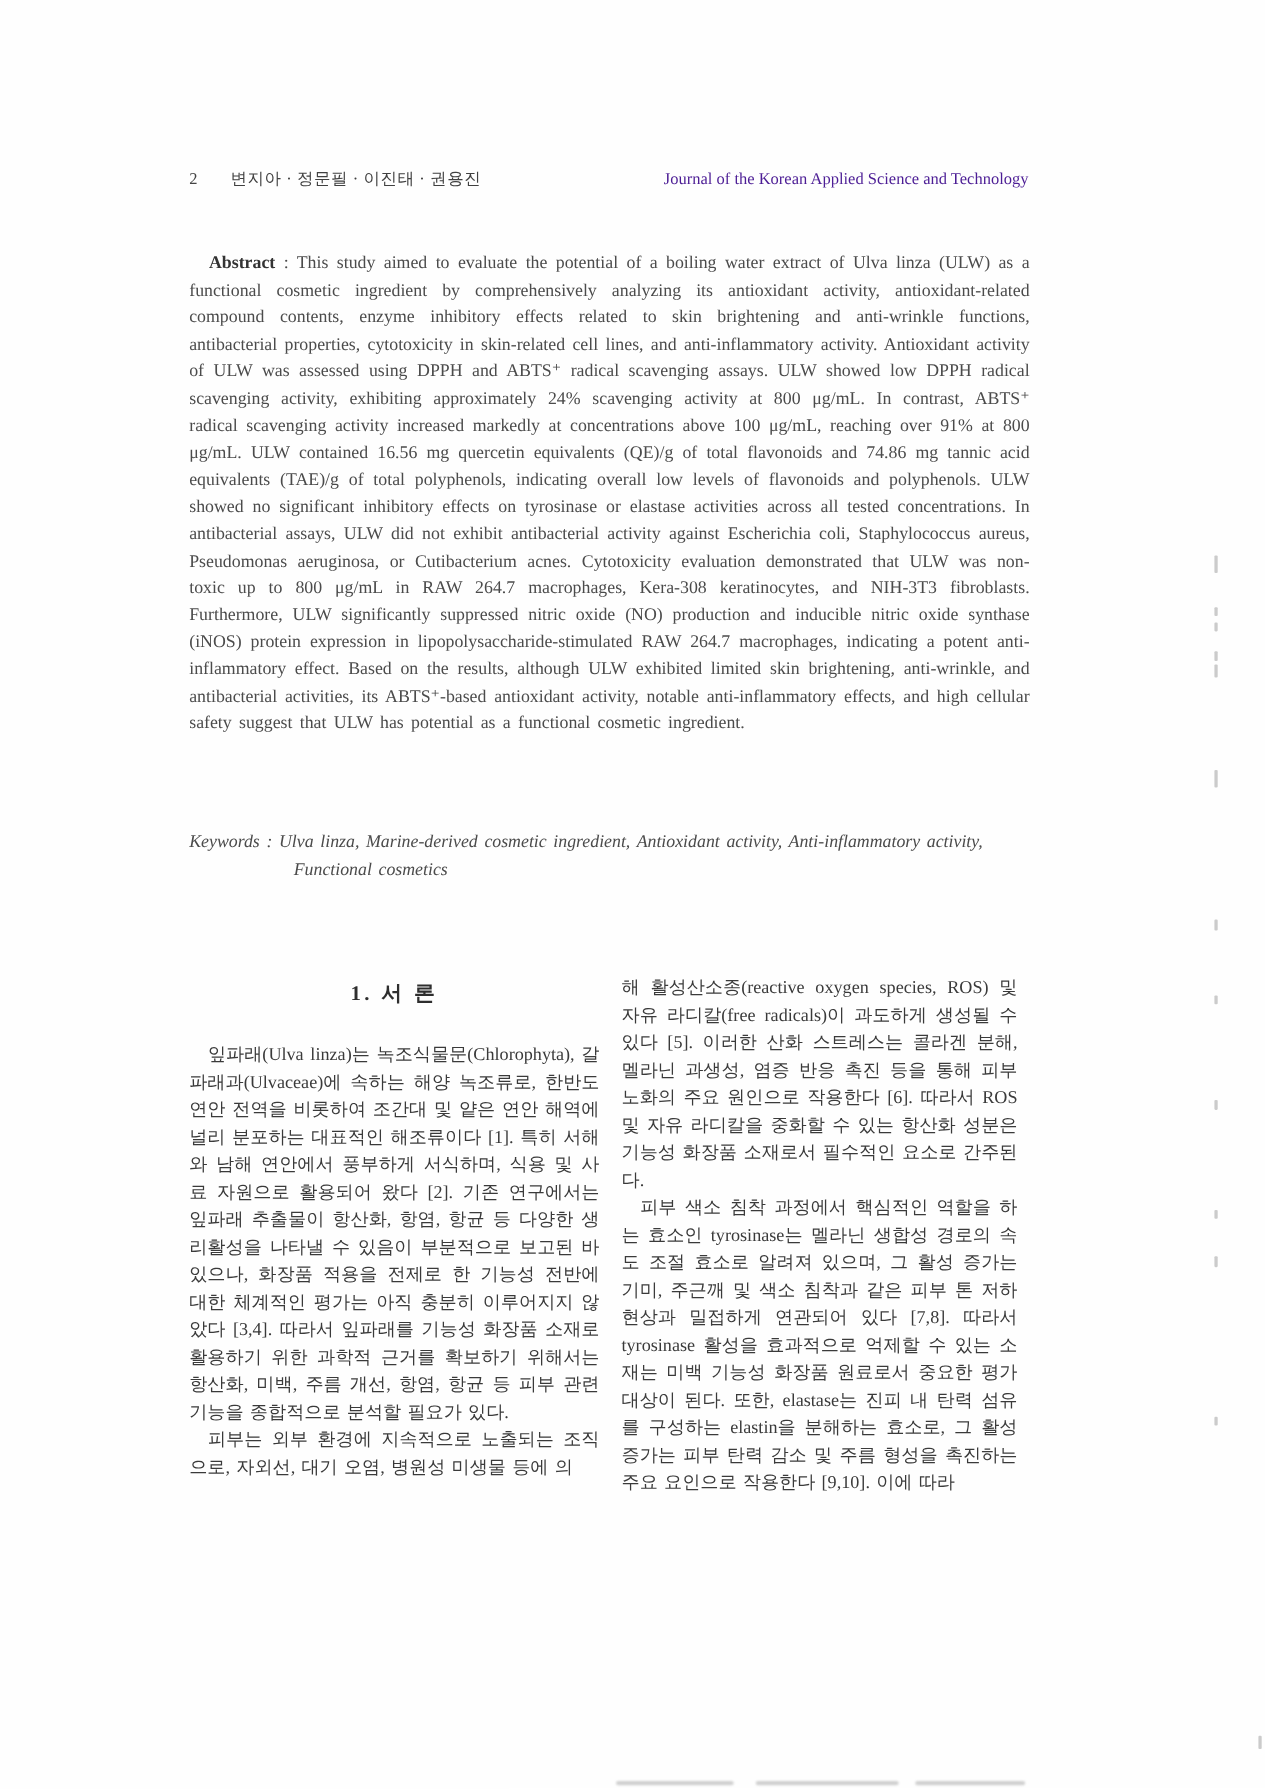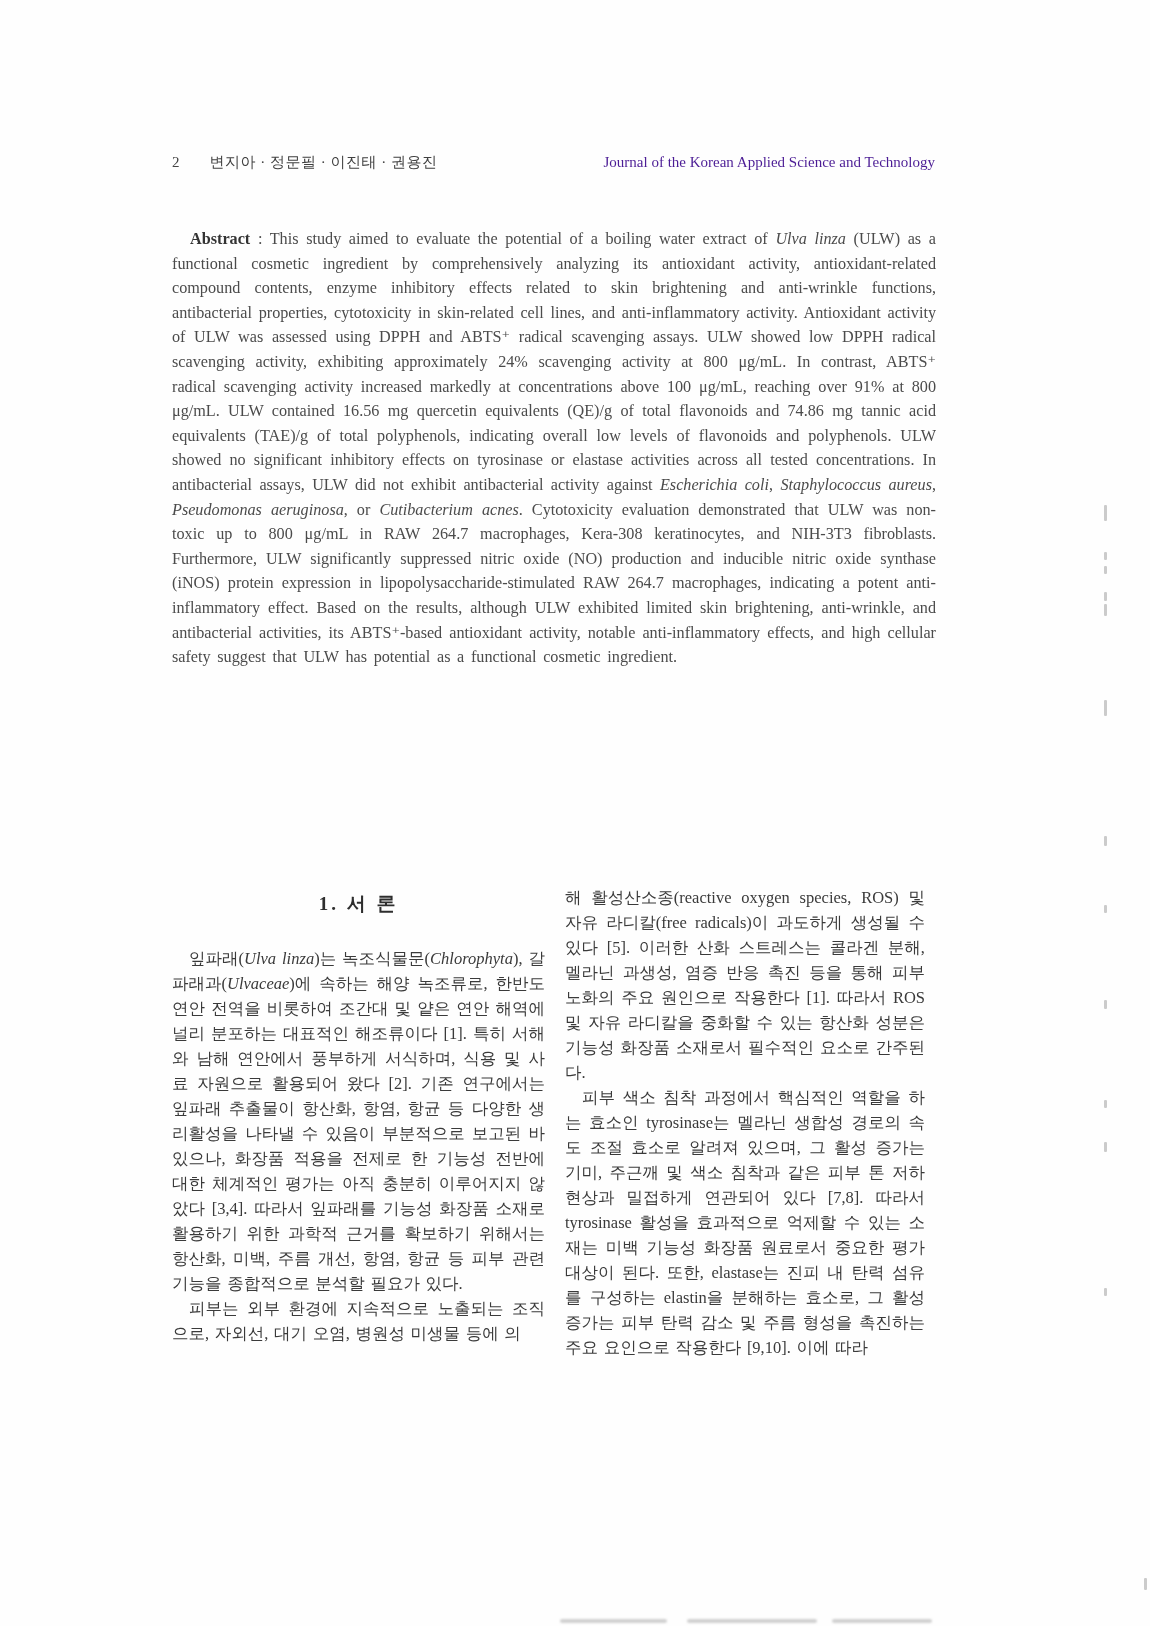--- a/index.html
+++ b/index.html
@@ -17,21 +17,21 @@
   .header-page-num{font-size:15px;color:#444;}
   .header-authors{letter-spacing:.5px;color:#404040;}
   .header-journal{color:#4c1d95;}
   
   .abstract{
     position:absolute;top:227px;left:172px;width:764px;
     font-size:16.2px;line-height:24.6px;text-align:justify;
     word-spacing:2.6px;text-indent:18px;color:#4b4b4b;
   }
   .abstract span.bd{font-weight:bold;color:#333;}
-  span.it{font-style:italic;}
+  span.it{}
   span.bd{font-weight:bold;margin-top:24px;}
   
   .keywords{
     position:absolute;top:753px;left:172px;width:775px;box-sizing:border-box;
     font-style:italic;font-size:16.2px;line-height:25px;color:#4b4b4b;
     padding-left:95px;text-indent:-95px;word-spacing:2px;
   }
   
   .columns{
     position:absolute;top:885px;left:172px;width:763px;
@@ -69,29 +69,30 @@
   <div class="header">
     <div class="header-left">
       <span class="header-page-num">2</span>
       <span class="header-authors">변지아 · 정문필 · 이진태 · 권용진</span>
     </div>
     <span class="header-journal">Journal of the Korean Applied Science and Technology</span>
   </div>
 
   <div class="abstract"><span class="bd">Abstract</span><span> : This study aimed to evaluate the potential of a boiling water extract of </span><span class="it">Ulva linza</span><span> (ULW) as a functional cosmetic ingredient by comprehensively analyzing its antioxidant activity, antioxidant-related compound contents, enzyme inhibitory effects related to skin brightening and anti-wrinkle functions, antibacterial properties, cytotoxicity in skin-related cell lines, and anti-inflammatory activity. Antioxidant activity of ULW was assessed using DPPH and ABTS⁺ radical scavenging assays. ULW showed low DPPH radical scavenging activity, exhibiting approximately 24% scavenging activity at 800 μg/mL. In contrast, ABTS⁺ radical scavenging activity increased markedly at concentrations above 100 μg/mL, reaching over 91% at 800 μg/mL. ULW contained 16.56 mg quercetin equivalents (QE)/g of total flavonoids and 74.86 mg tannic acid equivalents (TAE)/g of total polyphenols, indicating overall low levels of flavonoids and polyphenols. ULW showed no significant inhibitory effects on tyrosinase or elastase activities across all tested concentrations. In antibacterial assays, ULW did not exhibit antibacterial activity against </span><span class="it">Escherichia coli</span><span>, </span><span class="it">Staphylococcus aureus</span><span>, </span><span class="it">Pseudomonas aeruginosa</span><span>, or </span><span class="it">Cutibacterium acnes</span><span>. Cytotoxicity evaluation demonstrated that ULW was non-toxic up to 800 μg/mL in RAW 264.7 macrophages, Kera-308 keratinocytes, and NIH-3T3 fibroblasts. Furthermore, ULW significantly suppressed nitric oxide (NO) production and inducible nitric oxide synthase (iNOS) protein expression in lipopolysaccharide-stimulated RAW 264.7 macrophages, indicating a potent anti-inflammatory effect. Based on the results, although ULW exhibited limited skin brightening, anti-wrinkle, and antibacterial activities, its ABTS⁺-based antioxidant activity, notable anti-inflammatory effects, and high cellular safety suggest that ULW has potential as a functional cosmetic ingredient.</span></div>
 
+  <div class="keywords">Keywords : Ulva linza, Marine-derived cosmetic ingredient, Antioxidant activity, Anti-inflammatory activity, Functional cosmetics</div>
 
   <div class="columns">
     <div class="col col-left">
       <div class="section-heading">1. 서 론</div>
       <p class="indent"><span>잎파래(</span><span class="it">Ulva linza</span><span>)는 녹조식물문(</span><span class="it">Chlorophyta</span><span>), 갈파래과(</span><span class="it">Ulvaceae</span><span>)에 속하는 해양 녹조류로, 한반도 연안 전역을 비롯하여 조간대 및 얕은 연안 해역에 널리 분포하는 대표적인 해조류이다 [1]. 특히 서해와 남해 연안에서 풍부하게 서식하며, 식용 및 사료 자원으로 활용되어 왔다 [2]. 기존 연구에서는 잎파래 추출물이 항산화, 항염, 항균 등 다양한 생리활성을 나타낼 수 있음이 부분적으로 보고된 바 있으나, 화장품 적용을 전제로 한 기능성 전반에 대한 체계적인 평가는 아직 충분히 이루어지지 않았다 [3,4]. 따라서 잎파래를 기능성 화장품 소재로 활용하기 위한 과학적 근거를 확보하기 위해서는 항산화, 미백, 주름 개선, 항염, 항균 등 피부 관련 기능을 종합적으로 분석할 필요가 있다.</span></p>
       <p class="indent">피부는 외부 환경에 지속적으로 노출되는 조직으로, 자외선, 대기 오염, 병원성 미생물 등에 의</p>
     </div>
     <div class="col col-right">
-      <p>해 활성산소종(reactive oxygen species, ROS) 및 자유 라디칼(free radicals)이 과도하게 생성될 수 있다 [5]. 이러한 산화 스트레스는 콜라겐 분해, 멜라닌 과생성, 염증 반응 촉진 등을 통해 피부 노화의 주요 원인으로 작용한다 [1]. 따라서 ROS 및 자유 라디칼을 중화할 수 있는 항산화 성분은 기능성 화장품 소재로서 필수적인 요소로 간주된다.</p>
+      <p>해 활성산소종(reactive oxygen species, ROS) 및 자유 라디칼(free radicals)이 과도하게 생성될 수 있다 [5]. 이러한 산화 스트레스는 콜라겐 분해, 멜라닌 과생성, 염증 반응 촉진 등을 통해 피부 노화의 주요 원인으로 작용한다 [6]. 따라서 ROS 및 자유 라디칼을 중화할 수 있는 항산화 성분은 기능성 화장품 소재로서 필수적인 요소로 간주된다.</p>
       <p class="indent">피부 색소 침착 과정에서 핵심적인 역할을 하는 효소인 tyrosinase는 멜라닌 생합성 경로의 속도 조절 효소로 알려져 있으며, 그 활성 증가는 기미, 주근깨 및 색소 침착과 같은 피부 톤 저하 현상과 밀접하게 연관되어 있다 [7,8]. 따라서 tyrosinase 활성을 효과적으로 억제할 수 있는 소재는 미백 기능성 화장품 원료로서 중요한 평가 대상이 된다. 또한, elastase는 진피 내 탄력 섬유를 구성하는 elastin을 분해하는 효소로, 그 활성 증가는 피부 탄력 감소 및 주름 형성을 촉진하는 주요 요인으로 작용한다 [9,10]. 이에 따라</p>
     </div>
   </div>
 
 
   <div class="edge-mark" style="top:505px;height:16px;"></div>
   <div class="edge-mark" style="top:552px;height:8px;"></div>
   <div class="edge-mark" style="top:566px;height:8px;"></div>
   <div class="edge-mark" style="top:592px;height:9px;"></div>
   <div class="edge-mark" style="top:604px;height:12px;"></div>

